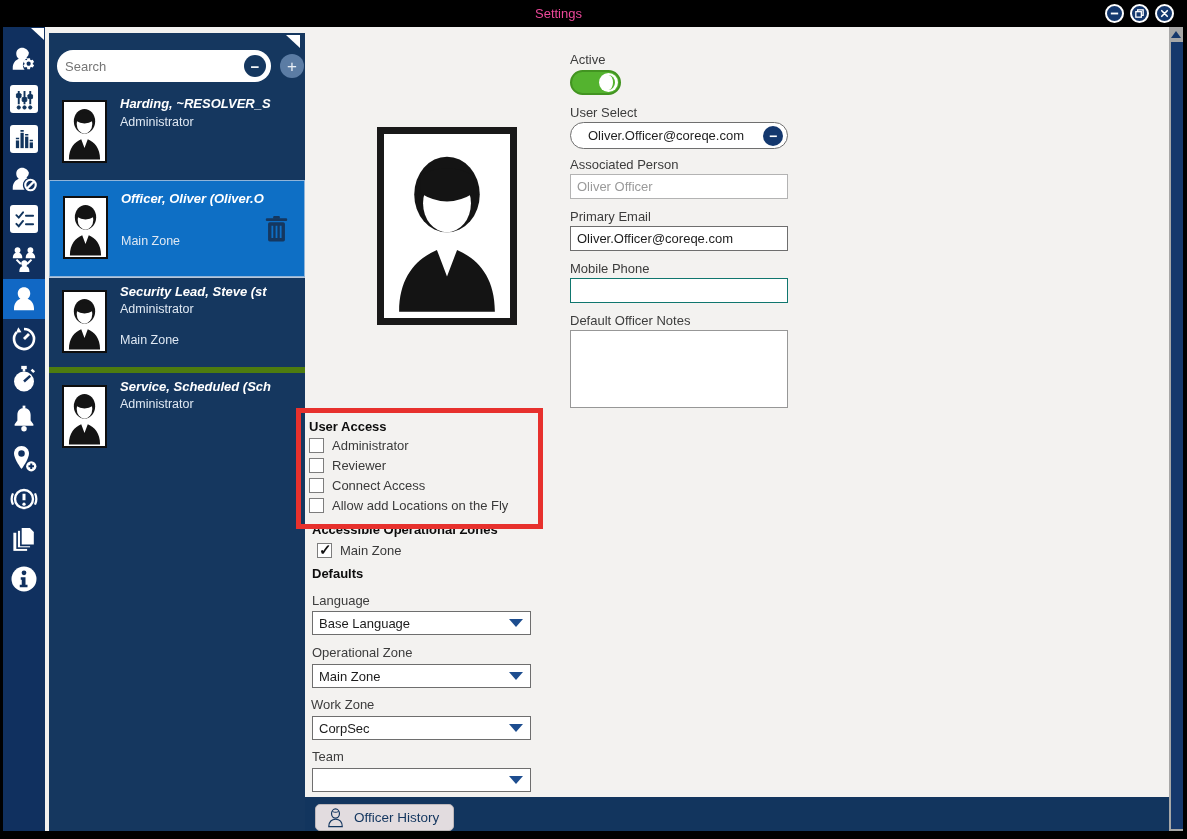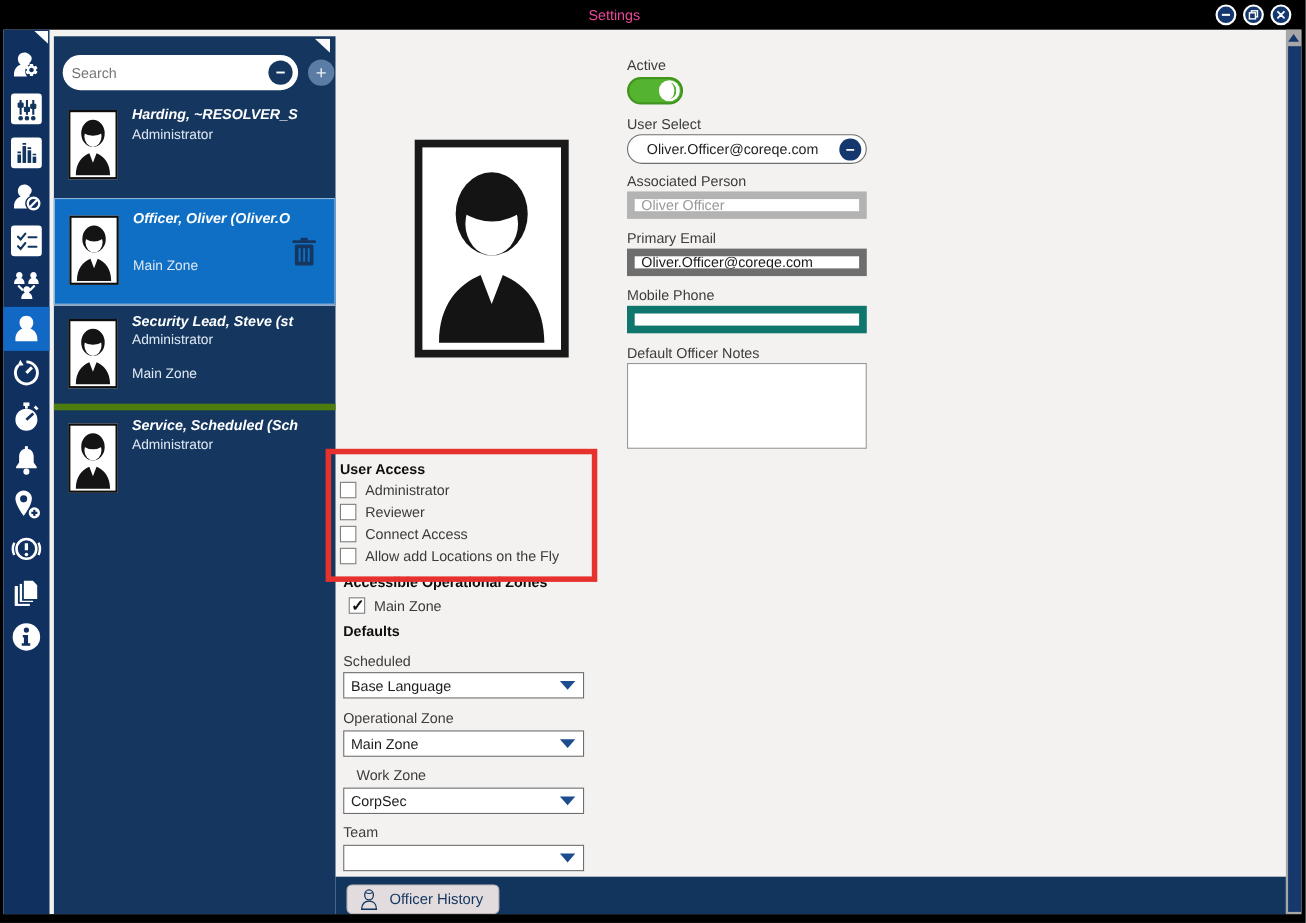--- a/index.html
+++ b/index.html
@@ -78,21 +78,21 @@
     border-radius:50%; }
 
   .userselect { position:absolute; left:567px; top:95px; width:218px; height:27px; background:#fff;
     border:1.5px solid #6f6f6f; border-radius:14px; display:flex; align-items:center; cursor:pointer; }
   .userselect .val { flex:1; font-size:13px; color:#1f1f1f; padding-left:17px; white-space:nowrap; }
   .us-minus { width:20px; height:20px; border-radius:50%; background:#14386e; color:#fff;
     margin-right:4px; flex:0 0 auto; display:flex; align-items:center; justify-content:center;
     font-size:14px; font-weight:bold; line-height:1; }
 
   .tin { position:absolute; left:567px; width:218px; height:25px; background:#fff;
-    border:7px solid #0f766e; font-family:inherit; font-size:13px; color:#1c1c1c; padding:0 6px; }
+    border:1px solid #0f766e; font-family:inherit; font-size:13px; color:#1c1c1c; padding:0 6px; }
   .tin:disabled { color:#9a9a9a; border-color:#b3b3b3; background:#fff; }
   .notes { position:absolute; left:567px; top:303px; width:218px; height:78px; background:#fff;
     border:1px solid #979797; resize:none; font-family:inherit; font-size:13px; padding:4px 6px; }
 
   .cbrow { position:absolute; display:flex; align-items:center; cursor:pointer; }
   .cb { width:15px; height:15px; background:#fff; border:1.5px solid #7d7d7d; position:relative;
     flex:0 0 auto; }
   .cb.checked::after { content:"✓"; position:absolute; left:1px; top:-3px; font-size:15px;
     font-weight:bold; color:#111; }
   .cbrow .cblbl { margin-left:8px; font-size:13px; color:#3a3a3a; white-space:nowrap; }
@@ -418,33 +418,33 @@
     <div class="redbox"></div>
 
     <div class="hdr" style="left:309px;top:495px">Accessible Operational Zones</div>
     <div class="cbrow" style="left:314px;top:516px">
       <span class="cb checked"></span>
       <span class="cblbl">Main Zone</span>
     </div>
 
     <div class="hdr" style="left:309px;top:539px">Defaults</div>
 
-    <div class="lbl" style="left:309px;top:566px">Scheduled</div>
+    <div class="lbl" style="left:309px;top:566px">Language</div>
     <div class="dd" style="top:584px">
       <div class="val">Base Language</div>
       <div class="caret"></div>
     </div>
 
     <div class="lbl" style="left:309px;top:618px">Operational Zone</div>
     <div class="dd" style="top:637px">
       <div class="val">Main Zone</div>
       <div class="caret"></div>
     </div>
 
-    <div class="lbl" style="left:321px;top:670px">Work Zone</div>
+    <div class="lbl" style="left:308px;top:670px">Work Zone</div>
     <div class="dd" style="top:689px">
       <div class="val">CorpSec</div>
       <div class="caret"></div>
     </div>
 
     <div class="lbl" style="left:309px;top:722px">Team</div>
     <div class="dd" style="top:741px">
       <div class="val"></div>
       <div class="caret"></div>
     </div>

